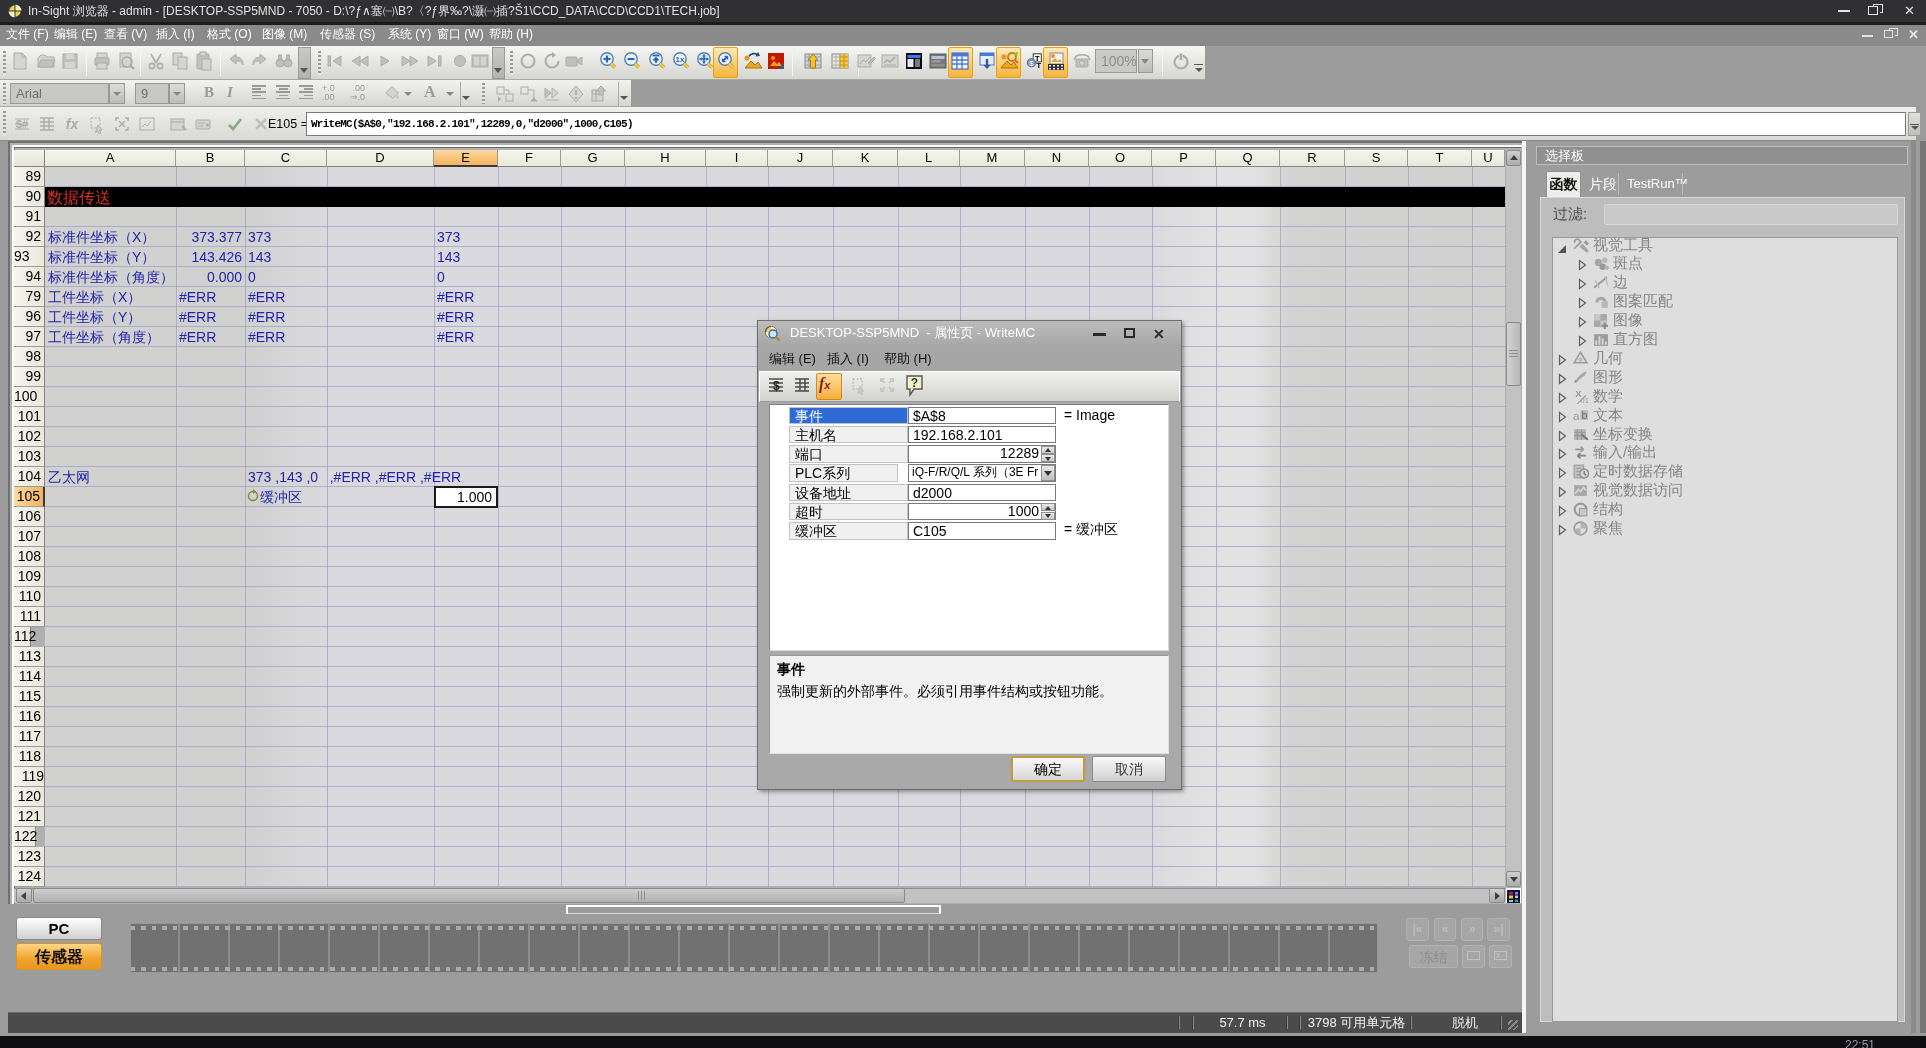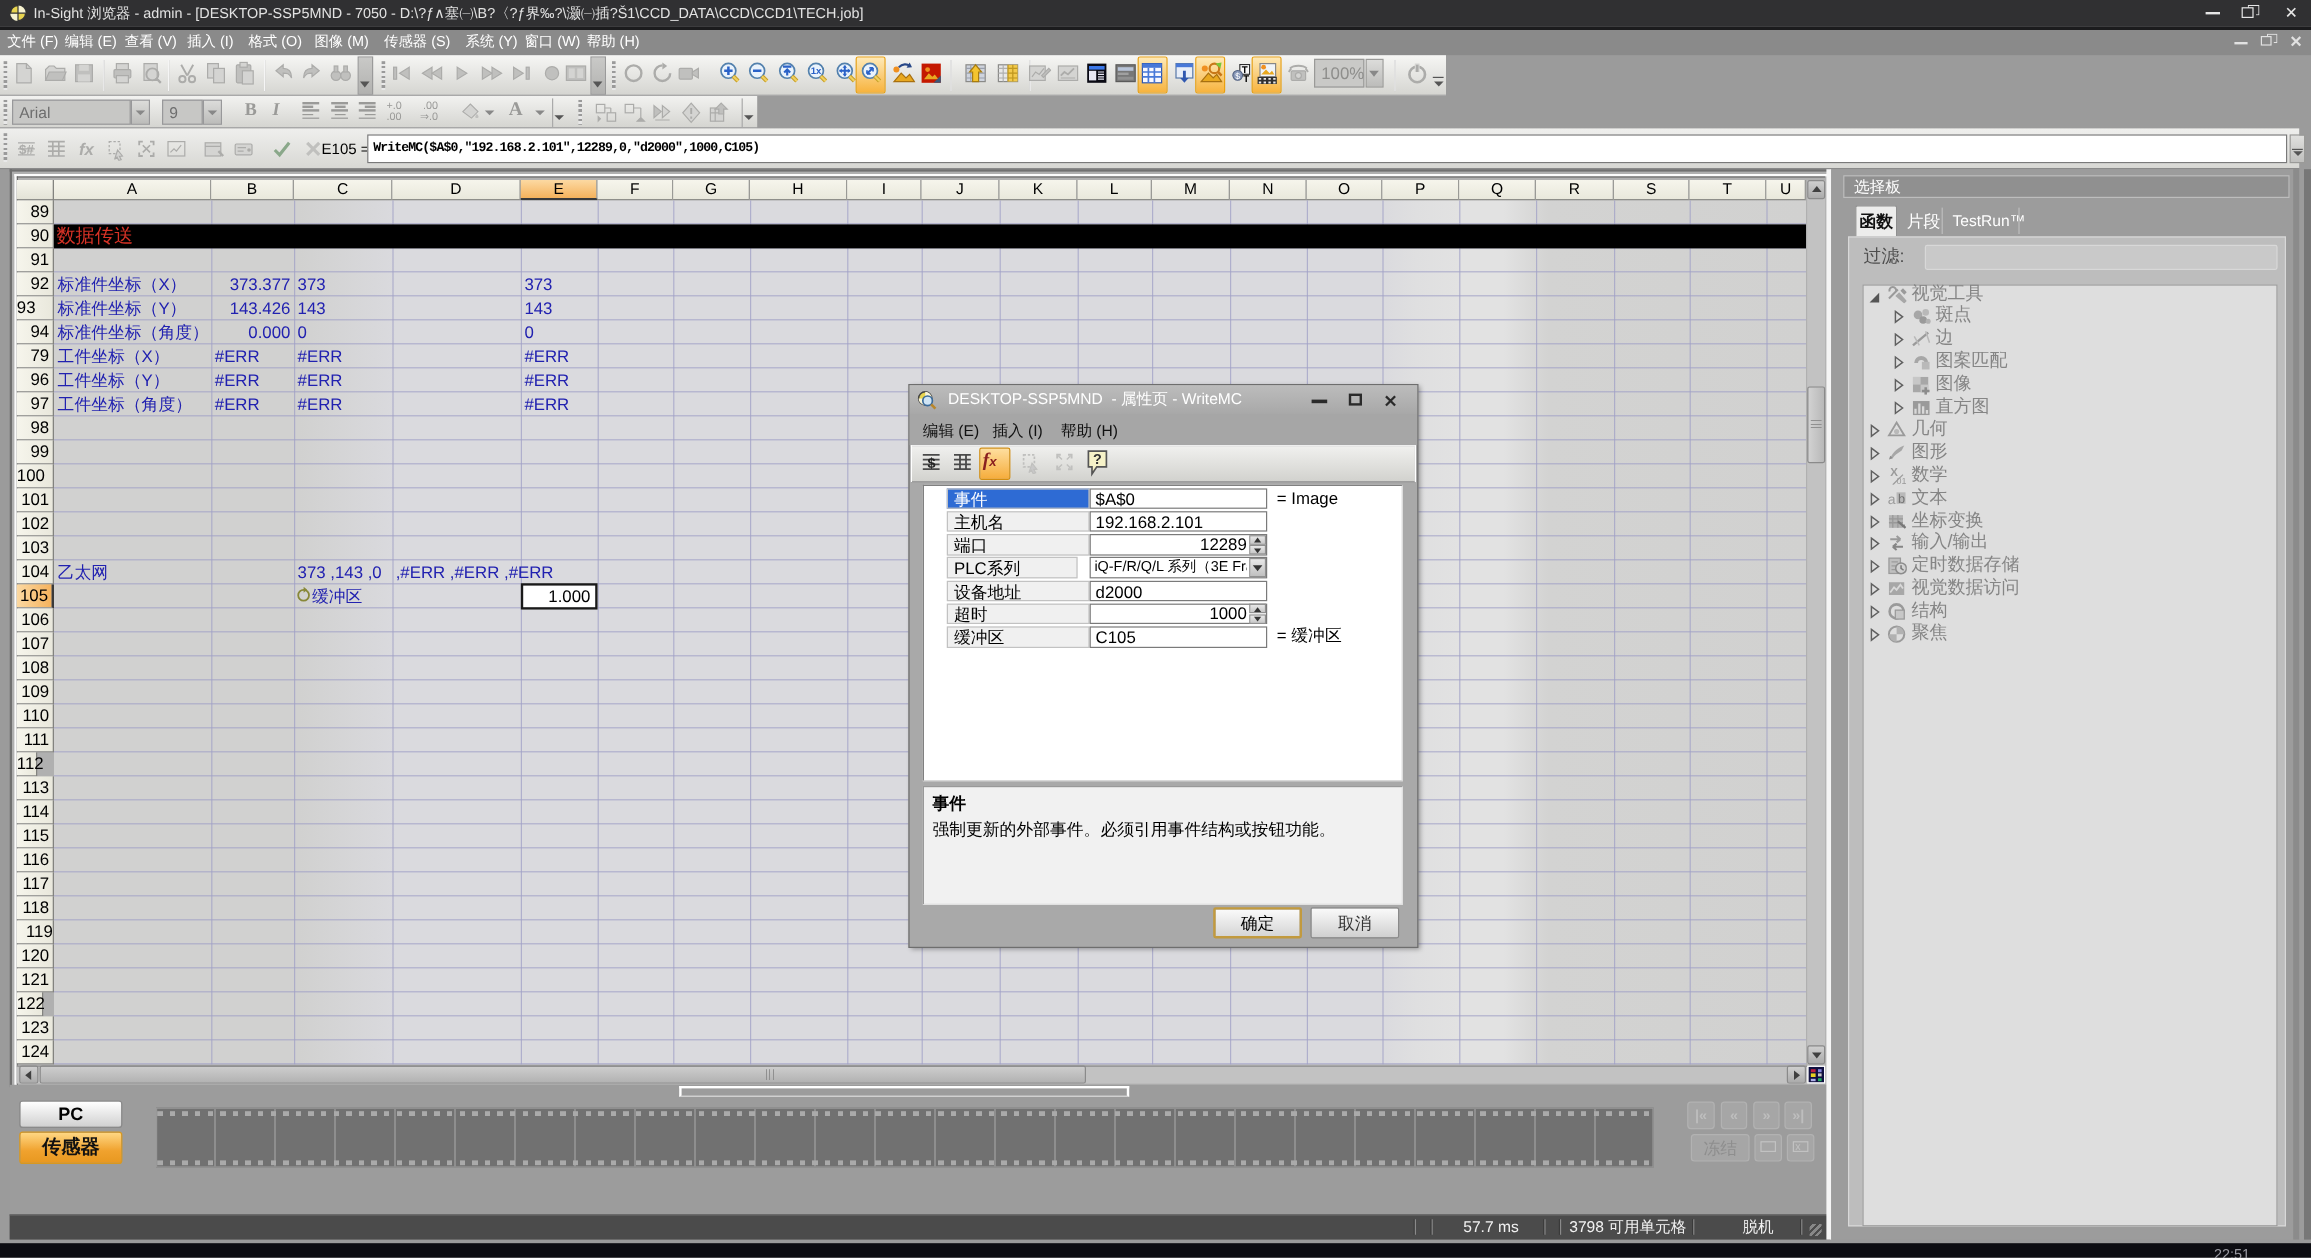--- a/index.html
+++ b/index.html
@@ -778,21 +778,21 @@
 <div class="a" style="left:877px;top:375px;width:20px;height:20px"><svg width="20" height="20" viewBox="0 0 20 20">
       <path d="M4 7V4h3M13 4h3v3M16 13v3h-3M7 16H4v-3" fill="none" stroke="#c0c0be" stroke-width="1.6"></path>
       <path d="M5 5l3 3M15 5l-3 3M15 15l-3-3M5 15l3-3" stroke="#c0c0be" stroke-width="1.2"></path>
     </svg></div>
 <div class="a" style="left:905px;top:374px;width:20px;height:24px"><svg width="20" height="24">
       <path d="M2 2h15v13h-8l-4 6v-6H2z" fill="#f6f2c8" stroke="#555" stroke-width="1.4"></path>
       <text x="9.5" y="13" font-size="12" font-weight="bold" fill="#333" text-anchor="middle">?</text>
     </svg></div>
 <div class="a" style="left:769px;top:404px;width:400px;height:247px;background:#fff;border:1px solid #808080;border-right-color:#d8d8d8;border-bottom-color:#d8d8d8"></div>
 <div class="a" style="left:789px;top:406.5px;width:119px;height:17.5px;background:#2e6bd4;border:1px solid #c2c2c2;color:#fff;font-size:14px;line-height:16px;padding-left:5px">事件</div>
-<div class="a" style="left:908px;top:406.5px;width:148px;height:17.5px;background:#fff;border:1px solid #7a7a7a;color:#000;font-size:14px;line-height:16px;padding-left:4px">$A$0</div>
+<div class="a" style="left:908px;top:406.5px;width:148px;height:17.5px;background:#fff;border:1px solid #7a7a7a;color:#000;font-size:14px;line-height:16px;padding-left:4px">$A$8</div>
 <div class="a" style="left:789px;top:425.75px;width:119px;height:17.5px;background:#f0f0f0;border:1px solid #c2c2c2;color:#000;font-size:14px;line-height:16px;padding-left:5px">主机名</div>
 <div class="a" style="left:908px;top:425.75px;width:148px;height:17.5px;background:#fff;border:1px solid #7a7a7a;color:#000;font-size:14px;line-height:16px;padding-left:4px">192.168.2.101</div>
 <div class="a" style="left:789px;top:445.0px;width:119px;height:17.5px;background:#f0f0f0;border:1px solid #c2c2c2;color:#000;font-size:14px;line-height:16px;padding-left:5px">端口</div>
 <div class="a" style="left:908px;top:445.0px;width:148px;height:17.5px;background:#fff;border:1px solid #7a7a7a"></div>
 <div class="a" style="left:908px;top:445.0px;width:131px;height:17.5px;color:#000;font-size:14px;line-height:16px;text-align:right">12289</div>
 <div class="a" style="left:1041px;top:445.5px;width:14px;height:8px;background:linear-gradient(#e8e8e8,#c8c8c8);border:1px solid #909090"></div>
 <div class="a" style="left:1041px;top:453.8px;width:14px;height:8px;background:linear-gradient(#e8e8e8,#c8c8c8);border:1px solid #909090"></div>
 <div class="a" style="left:1045px;top:448.0px;width:0;height:0;border-left:3px solid transparent;border-right:3px solid transparent;border-bottom:4px solid #333"></div>
 <div class="a" style="left:1045px;top:456.5px;width:0;height:0;border-left:3px solid transparent;border-right:3px solid transparent;border-top:4px solid #333"></div>
 <div class="a" style="left:789px;top:464.25px;width:109px;height:17.5px;background:#f0f0f0;border:1px solid #c2c2c2;color:#000;font-size:14px;line-height:16px;padding-left:5px">PLC系列</div>

